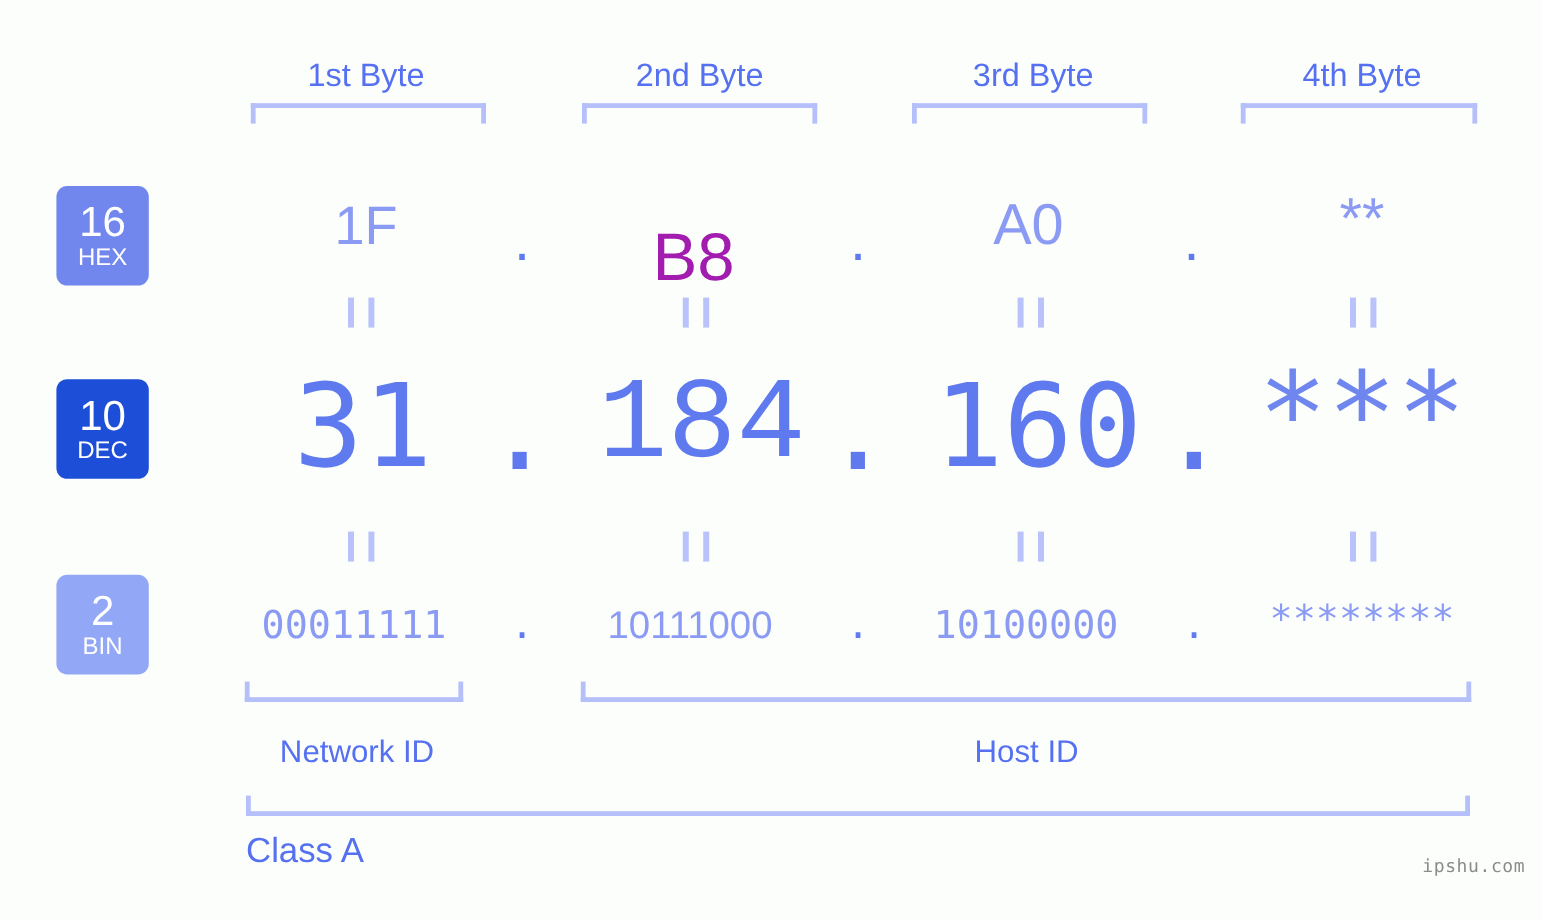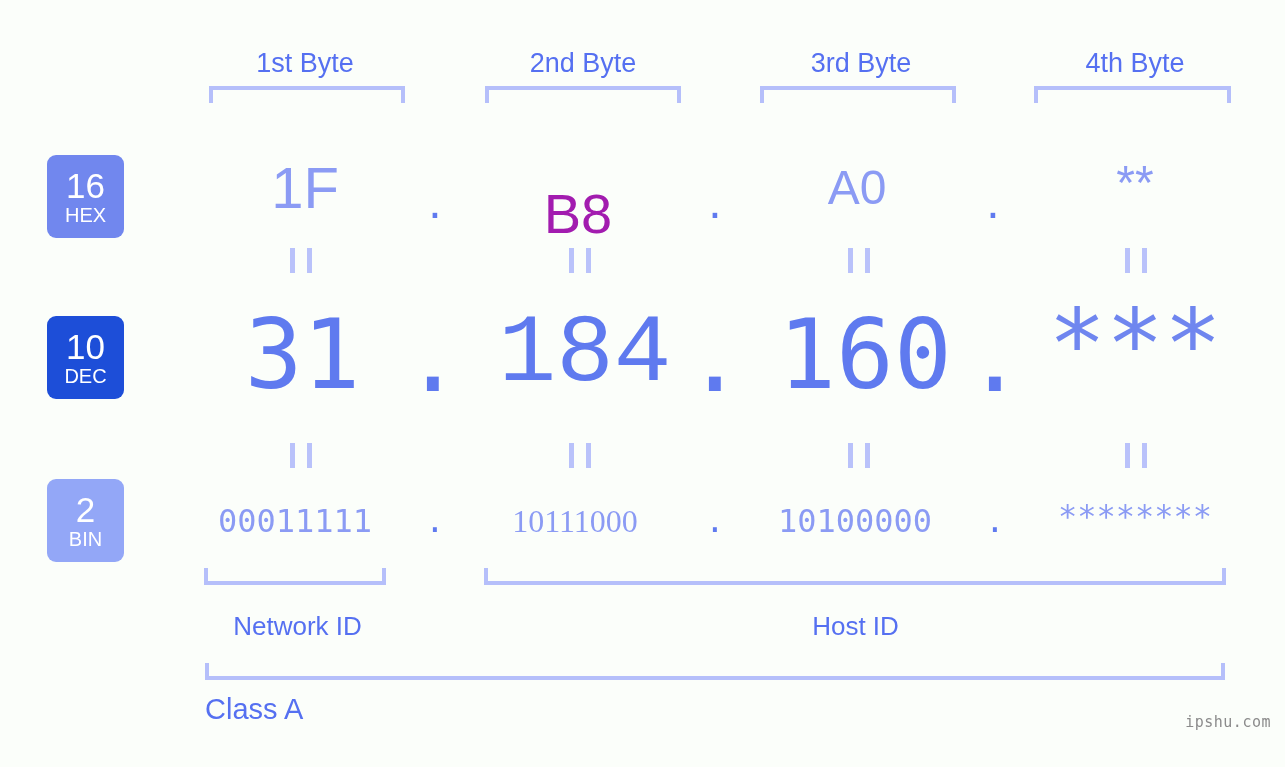--- a/index.html
+++ b/index.html
@@ -162,21 +162,21 @@
   </div>
   <div class="badge" id="badge-dec">
     <span class="num">10</span>
     <span class="name">DEC</span>
   </div>
   <div class="badge" id="badge-bin">
     <span class="num">2</span>
     <span class="name">BIN</span>
   </div>
 
-  <div class="abs" style="left:185px; top:155px; width:240px; height:66px; line-height:66px; text-align:center; font-size:58px; color:#8b9bf4;">1F</div>
+  <div class="abs" style="left:185px; top:155px; width:240px; height:66px; line-height:66px; text-align:center; font-size:45px; color:#8b9bf4;">1F</div>
   <div class="abs sep-hex" style="left:410px; top:178px; width:50px; text-align:center;">.</div>
   <div class="abs" style="left:463px; top:155px; width:230px; height:66px; line-height:66px; text-align:center; font-size:56px; color:#a21caf;margin-top:26px;">B8</div>
   <div class="abs sep-hex" style="left:690px; top:178px; width:50px; text-align:center;">.</div>
   <div class="abs" style="left:742px; top:155px; width:230px; height:66px; line-height:66px; text-align:center; font-size:48px; color:#8b9bf4;">A0</div>
   <div class="abs sep-hex" style="left:968px; top:178px; width:50px; text-align:center;">.</div>
   <div class="abs" style="left:1020px; top:150px; width:230px; height:66px; line-height:66px; text-align:center; font-size:48px; color:#8b9bf4;">**</div>
 
   <div class="eq" style="left:290px; top:248px;">
       <i></i>
       <i></i>
@@ -214,21 +214,21 @@
       <i></i>
       <i></i>
     </div>
   <div class="eq" style="left:1125px; top:443px;">
       <i></i>
       <i></i>
     </div>
 
   <div class="abs" style="left:180px; top:495px; width:230px; height:52px; line-height:52px; text-align:center; font-family:'DejaVu Sans Mono','Liberation Mono',monospace; font-size:32px; color:#8b9bf4;">00011111</div>
   <div class="abs sep-bin" style="left:412px; top:505px; width:46px; text-align:center;">.</div>
-  <div class="abs" style="left:460px; top:495px; width:230px; height:52px; line-height:52px; text-align:center; font-family:Liberation Serif, serif; font-size:32px; color:#8b9bf4;">10111000</div>
+  <div class="abs" style="left:460px; top:495px; width:230px; height:52px; line-height:52px; text-align:center; font-family:Liberation Sans, sans-serif; font-size:32px; color:#8b9bf4;">10111000</div>
   <div class="abs sep-bin" style="left:692px; top:505px; width:46px; text-align:center;">.</div>
   <div class="abs" style="left:740px; top:495px; width:230px; height:52px; line-height:52px; text-align:center; font-family:'DejaVu Sans Mono','Liberation Mono',monospace; font-size:32px; color:#8b9bf4;">10100000</div>
   <div class="abs sep-bin" style="left:972px; top:505px; width:46px; text-align:center;">.</div>
   <div class="abs" style="left:1020px; top:490px; width:230px; height:52px; line-height:52px; text-align:center; font-family:'DejaVu Sans Mono','Liberation Mono',monospace; font-size:32px; color:#8b9bf4;">********</div>
 
   <div class="bracket-bottom" style="left:204px; top:568px; width:182px;"></div>
   <div class="bracket-bottom" style="left:484px; top:568px; width:742px;"></div>
 
   <div class="id-label" style="left:190px; top:610px; width:215px;">Network ID</div>
   <div class="id-label" style="left:748px; top:610px; width:215px;">Host ID</div>

